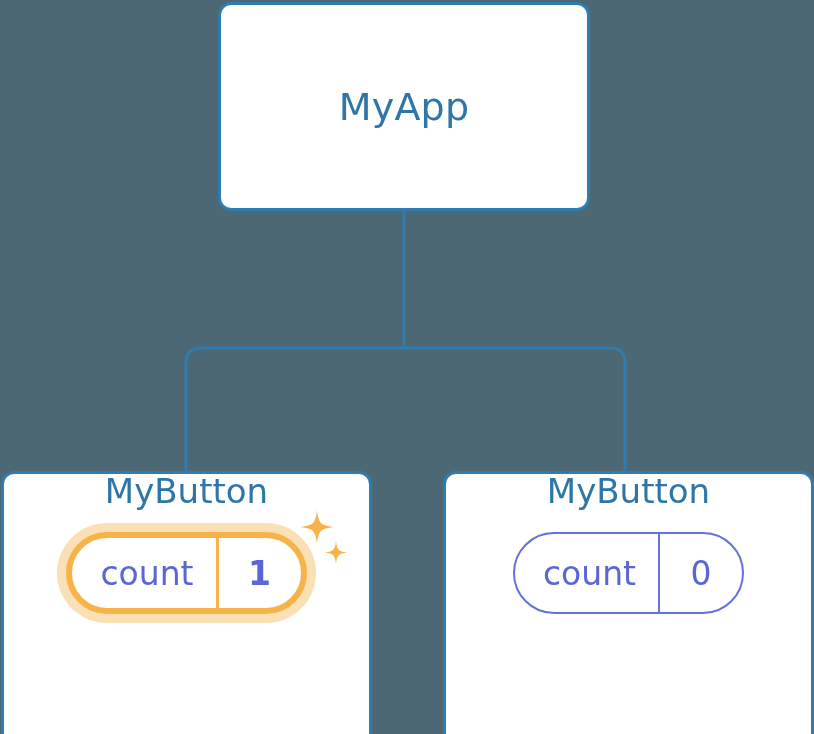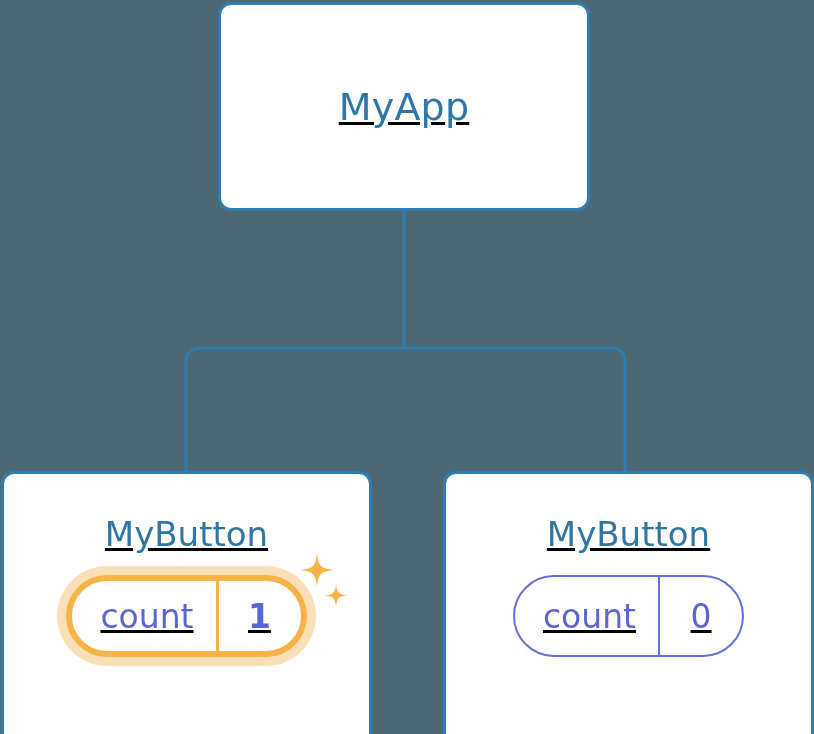--- a/index.html
+++ b/index.html
@@ -33,21 +33,20 @@
   }
 
   
   .node {
     position: absolute;
     background: #ffffff;
     border: 3px solid #2f7cb0;
     border-radius: 13px;
     box-sizing: border-box;
     z-index: 2;
-    text-decoration: underline;
   }
 
   
   #node-root {
     left: 218px;
     top: 2px;
     width: 372px;
     height: 209px;
     display: flex;
     align-items: center;
@@ -68,21 +67,20 @@
     display: flex;
     flex-direction: column;
     align-items: center;
   }
   #node-child-0 { left: 1px;   width: 371px; }
   #node-child-1 { left: 443px; width: 371px; }
 
   .child-title {
     font-size: 34px;
     color: #2e76a6;
-    margin-top: 43px;
     line-height: 1;
     white-space: nowrap;
   }
 
   
   .pill-wrap {
     position: relative;
     margin-top: 24px;
     display: flex;
     align-items: center;

